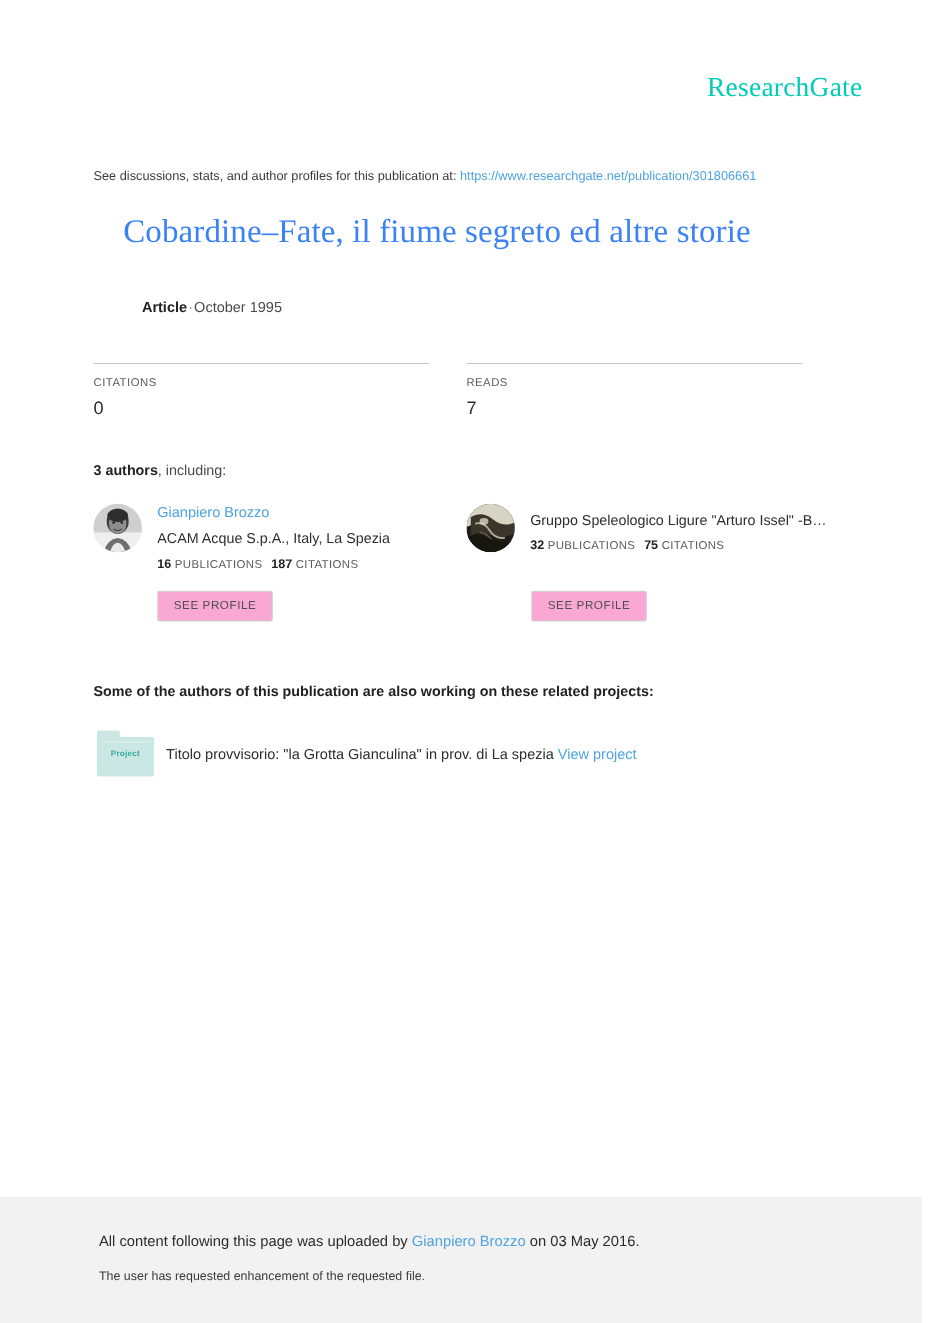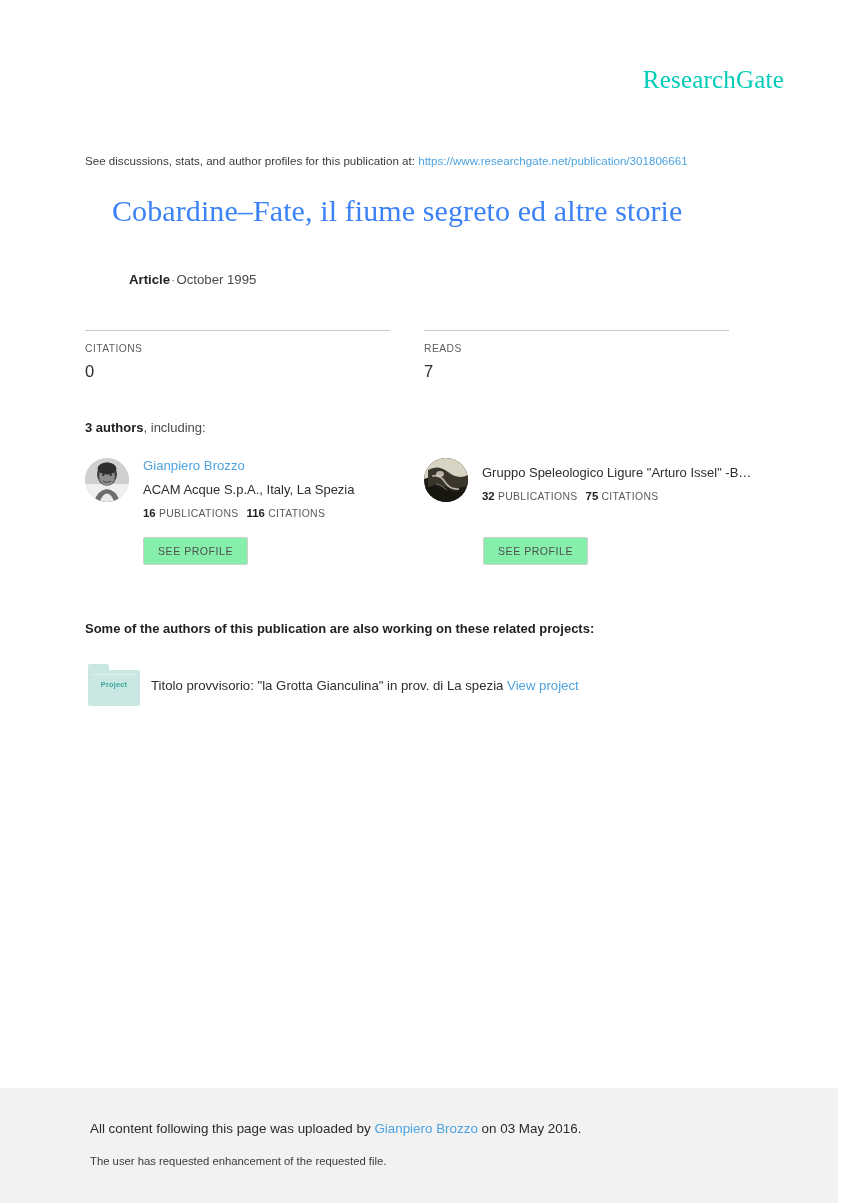--- a/index.html
+++ b/index.html
@@ -161,21 +161,21 @@
     letter-spacing: 0;
   }
   .author .metrics .gap { display: inline-block; width: 8px; }
 
   .seeprofile {
     position: absolute;
     top: 537px;
     display: inline-block;
     padding: 7px 14px 7px 14px;
     border: 1px solid #cfcfcf;
-    background: #86efac;
+    background: #f9a8d4;
     border-radius: 2px;
     font-size: 10.6px;
     letter-spacing: 0.5px;
     color: #4f4f4f;
     font-family: "Liberation Sans", sans-serif;
     cursor: pointer;
     white-space: nowrap;
   }
   .seeprofile.b0 { left: 143px; }
   .seeprofile.b1 { left: 483px; }
@@ -328,21 +328,21 @@
         <path d="M18 23 q4 2.6 8 0" stroke="#4a4a4a" stroke-width="1.1" fill="none"></path>
         <path d="M9 44 q3.5 -12 13 -13 q9.5 1 13 13 z" fill="#6f6f6f"></path>
         <path d="M15 44 q2 -8 7 -8.6 q5 0.6 7 8.6 z" fill="#e9e9e9"></path>
       </svg>
     </div>
     <div class="info">
       <div class="name">Gianpiero Brozzo</div>
       <div class="affil">ACAM Acque S.p.A., Italy, La Spezia</div>
       <div class="metrics">
         <b>16</b>
-        <span>PUBLICATIONS</span><span class="gap"></span><b>116</b>
+        <span>PUBLICATIONS</span><span class="gap"></span><b>187</b>
         <span>CITATIONS</span>
       </div>
     </div>
   </div>
 
   <div class="author a1">
     <div class="avatar">
       <svg viewBox="0 0 44 44" xmlns="http://www.w3.org/2000/svg">
         <rect width="44" height="44" fill="#1d1c18"></rect>
         <path d="M0 0 h44 v18 q-12 4 -22 1 q-10 -3 -22 2 z" fill="#d8d4c4"></path>

